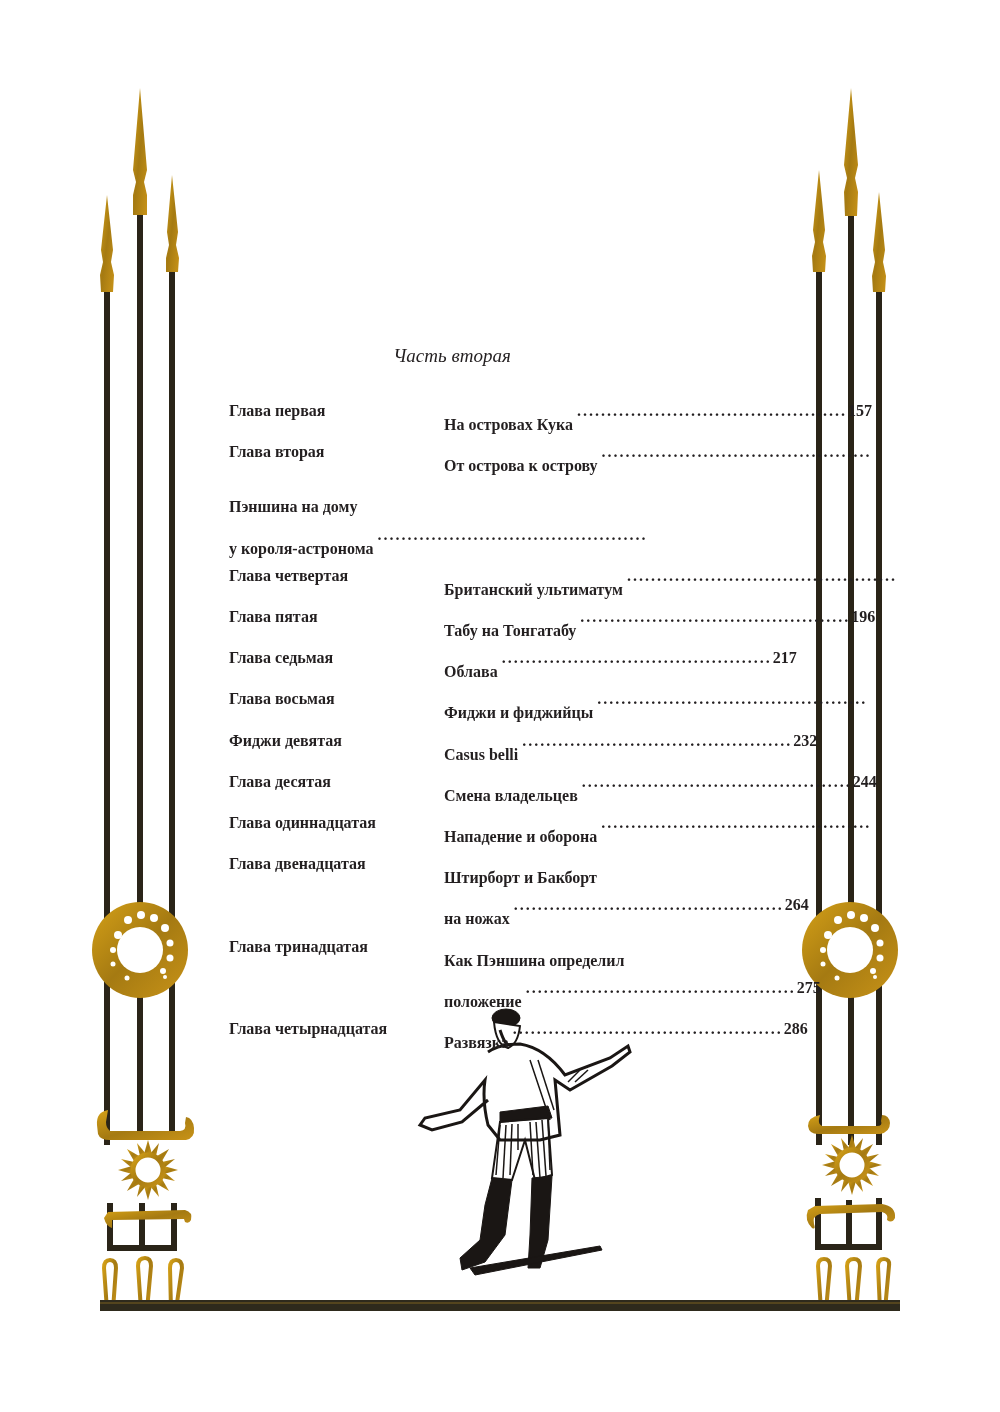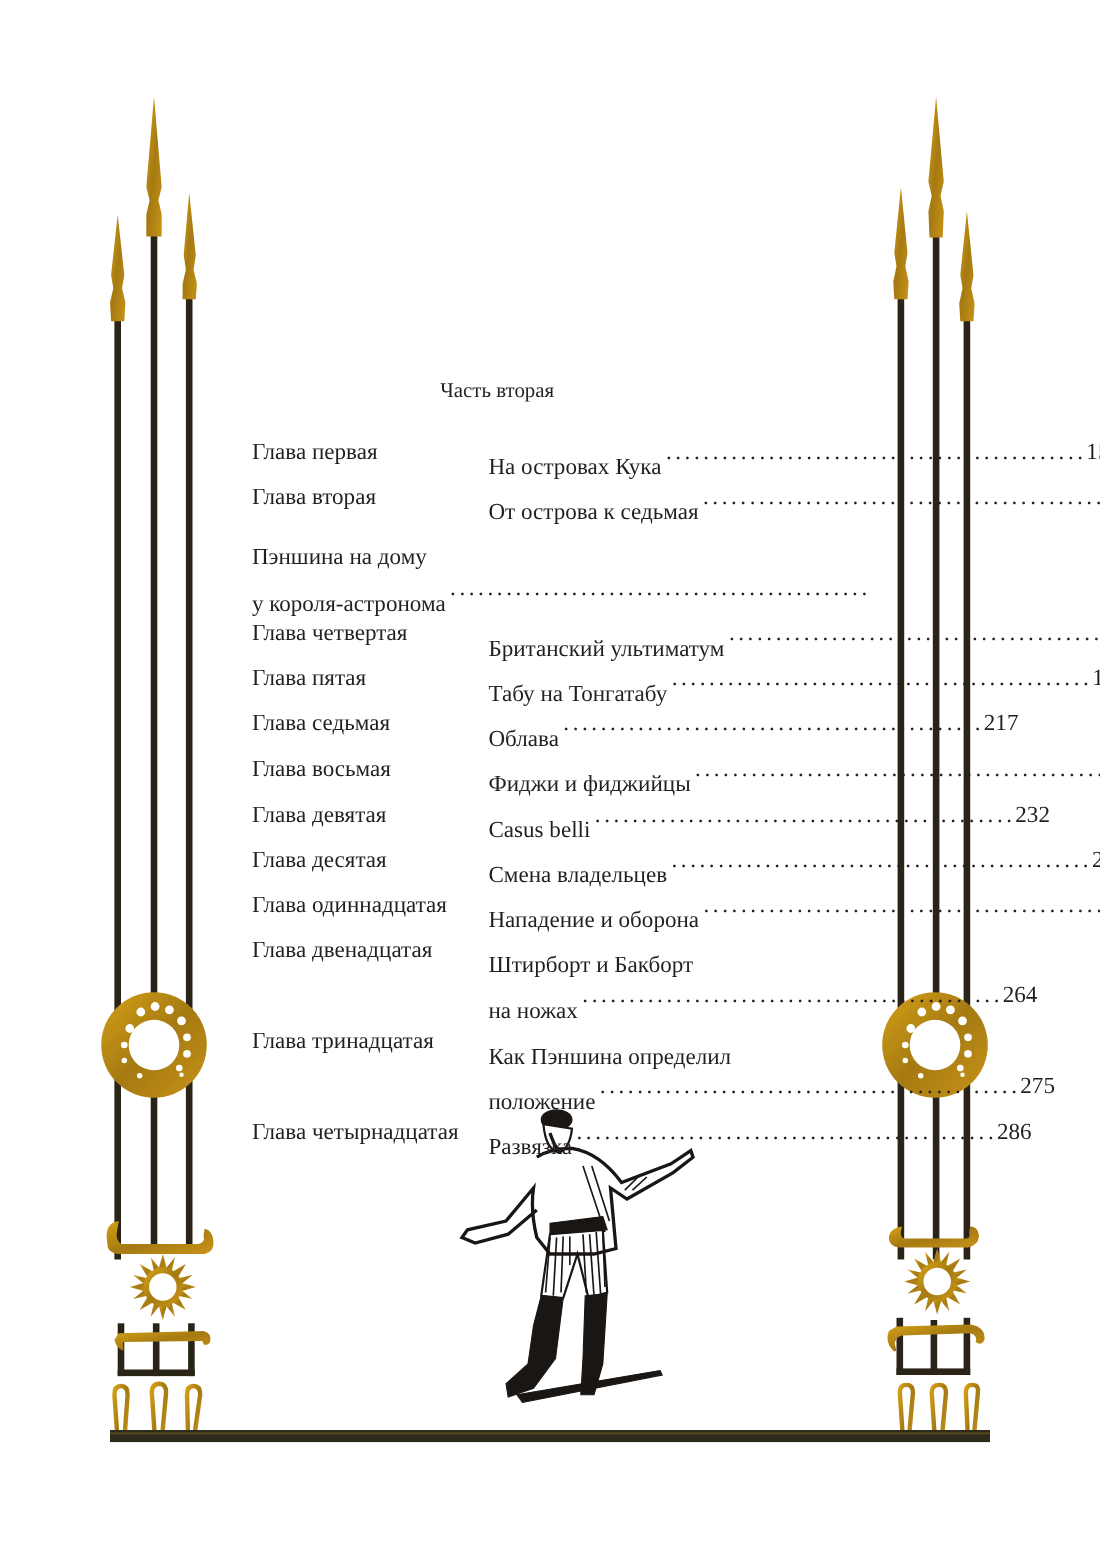--- a/index.html
+++ b/index.html
@@ -1,19 +1,19 @@
 <!DOCTYPE html>
 <html><head>
   <meta charset="utf-8">
   <style>
     html, body { margin: 0; padding: 0; background: #ffffff; }
     body { width: 1000px; height: 1412px; position: relative; overflow: hidden; font-family: "DejaVu Serif", "Liberation Serif", serif; color: #231f20; }
     .deco { position: absolute; left: 0; top: 0; width: 1000px; height: 1412px; }
-    .toc-title { position: absolute; left: 0; width: 904px; top: 345px; text-align: center; font-size: 19px; font-family: "Liberation Serif", serif; color: #231f20; }
-    .toc { position: absolute; left: 229px; top: 397px; width: 532px; font-family: "Liberation Serif", serif; font-size: 21px; line-height: 27.2px; }
+    .toc-title { position: absolute; left: 0; width: 904px; top: 345px; text-align: center; font-style: italic; font-size: 19px; font-family: "Liberation Serif", serif; color: #231f20; }
+    .toc { position: absolute; left: 229px; top: 397px; width: 532px; font-family: "Liberation Serif", serif; font-size: 16px; line-height: 27.2px; font-weight: bold; }
     .row { display: flex; }
     .chap { width: 215px; flex: none; white-space: nowrap; }
     .entry { flex: 1; }
     .line { display: flex; white-space: nowrap; }
     .line .t { flex: none; margin-top: 14px; }
     .line .dots { flex: 1; overflow: hidden; white-space: nowrap; padding: 0 4px; letter-spacing: 2px; }
     .line .dots::before { content: ". . . . . . . . . . . . . . . . . . . . . . . . . . . . . . . . . . . . . . . . . . . . ."; letter-spacing: -1px; }
     .line .pg { flex: none; text-align: right; }
   </style>
 </head>
@@ -193,21 +193,21 @@
           <span class="t">На островах Кука</span>
           <span class="dots"></span>
           <span class="pg">157</span>
         </div>
       </div>
     </div>
     <div class="row">
       <div class="chap">Глава вторая</div>
       <div class="entry">
         <div class="line">
-          <span class="t">От острова к седьмая</span>
+          <span class="t">От острова к острову</span>
           <span class="dots"></span>
         </div>
       </div>
     </div>
     <div class="row">
       <div class="entry">
         <div class="line">
           <span class="t">Пэншина на дому</span>
         </div>
         <div class="line">
@@ -248,21 +248,21 @@
     <div class="row">
       <div class="chap">Глава восьмая</div>
       <div class="entry">
         <div class="line">
           <span class="t">Фиджи и фиджийцы</span>
           <span class="dots"></span>
         </div>
       </div>
     </div>
     <div class="row">
-      <div class="chap">Глава девятая</div>
+      <div class="chap">Фиджи девятая</div>
       <div class="entry">
         <div class="line">
           <span class="t">Casus belli</span>
           <span class="dots"></span>
           <span class="pg">232</span>
         </div>
       </div>
     </div>
     <div class="row">
       <div class="chap">Глава десятая</div>

